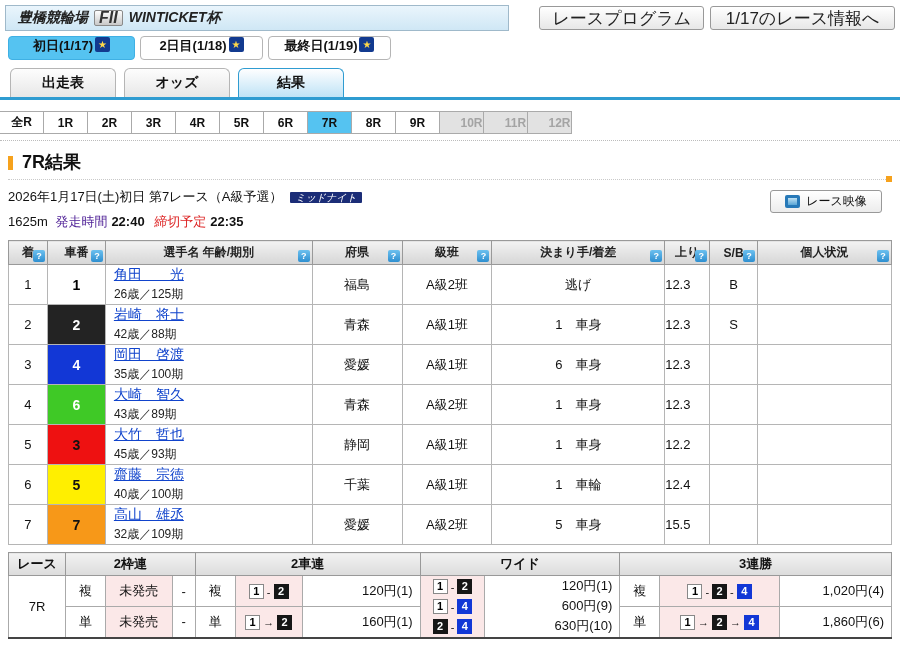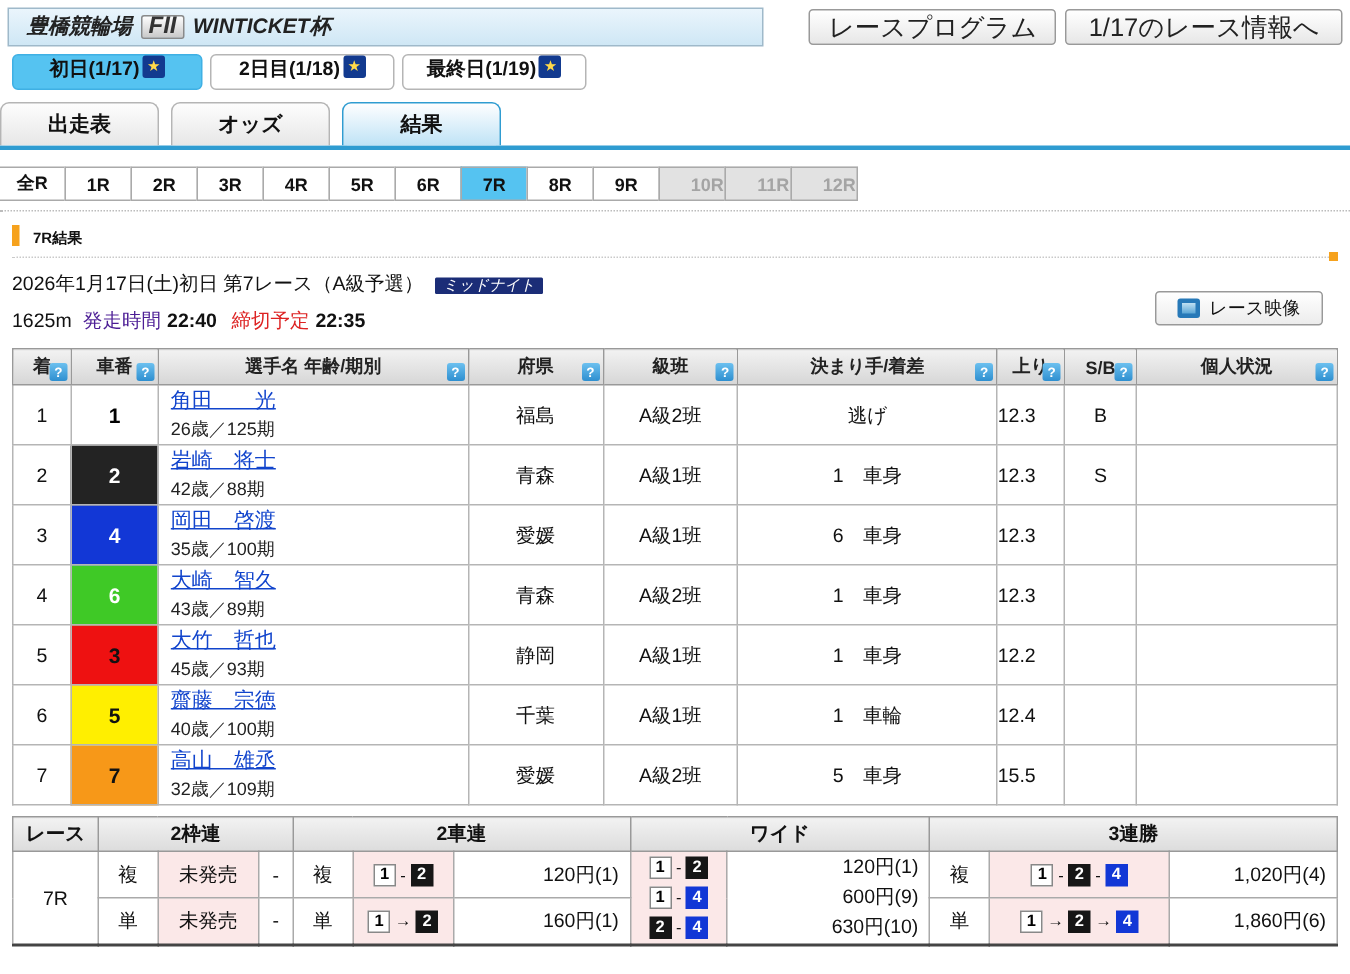--- a/index.html
+++ b/index.html
@@ -22,52 +22,52 @@
   
   .day-tabs { display:flex; gap:5px; margin:5px 0 0 8px; }
   .day-tab { height:24px; border:1px solid #b5b5b5; border-radius:4px; background:#fff;
     display:flex; align-items:flex-start; justify-content:center; gap:2px; font-size:13px; font-weight:bold; cursor:pointer; }
   .day-tab.selected { background:#55c3f1; border-color:#3fb0e4; }
   .day-tab.w1 { width:127px; } .day-tab.w2 { width:123px; } .day-tab.w3 { width:123px; }
   .star-icon { width:15px; height:15px; background:#123a8f; border-radius:2px; color:#ffd94a;
     font-size:10px; line-height:15px; text-align:center; display:inline-block; }
 
   
-  .view-tabs { display:flex; align-items:flex-end; margin-top:7px; 
+  .view-tabs { display:flex; align-items:flex-end; margin-top:7px; padding-left:10px;
     border-bottom:3px solid #2f9cd1; height:33px; }
   .view-tab { width:106px; height:29px; margin-right:8px; border:1px solid #b5b5b5; border-bottom:none;
     border-radius:6px 6px 0 0; background:linear-gradient(#fdfdfd,#e7e7e7); font-size:14px; font-weight:bold;
     display:flex; align-items:center; justify-content:center; cursor:pointer; }
   .view-tab.selected { background:linear-gradient(#fefeff,#bfe3f6); border-color:#2f9cd1; }
 
   
   .race-tabs { display:flex; justify-content:flex-start; margin-top:11px; }
   .race-tab { width:45px; height:23px; border:1px solid #aaa; margin-left:-1px; background:#fff;
     font-size:12px; font-weight:bold; display:flex; align-items:center; justify-content:center; cursor:pointer; }
   .race-tab.selected { background:#55c3f1; }
   .race-tab.disabled { background:#e2e2e2; color:#a4a4a4; cursor:default;padding-left:20px; }
   .dotted-sep { border-bottom:1px dotted #bcbcbc; margin-top:6px; }
 
   
   .section-title { position:relative; margin:4px 8px 0 8px; padding:5px 0 5px 0;
-    border-bottom:1px dotted #c9c9c9; font-size:10px; font-weight:bold; }
+    border-bottom:1px dotted #c9c9c9; font-size:18px; font-weight:bold; }
   .section-title .bar { display:inline-block; width:5px; height:14px; background:#f6a21d;
     margin-right:9px; vertical-align:-2px; }
   .section-title .endcap { position:absolute; right:0; bottom:-3px; width:6px; height:6px; background:#f6a21d; }
 
   
   .race-info { position:relative; margin:8px 8px 6px 8px; height:46px; }
   .info-line1 { font-size:13px; }
   .midnight-badge { background:#1b2d77; color:#fff; font-size:10px; font-style:italic;
     padding:0 5px; margin-left:8px; border-radius:1px; }
   .info-line2 { font-size:13px; margin-top:7px; }
   .lbl-start { color:#4c1d95; margin-left:4px; }
   .lbl-close { color:#dd2222; margin-left:6px; }
   .time-val { font-weight:bold; margin-left:4px; }
-  .video-btn { position:absolute; right:10px; top:14px; width:112px; height:23px; border:1px solid #999;
+  .video-btn { position:absolute; right:10px; top:2px; width:112px; height:23px; border:1px solid #999;
     border-radius:3px; background:linear-gradient(#ffffff,#ececec); display:flex; align-items:center;
     justify-content:center; gap:6px; font-size:12px; cursor:pointer; }
   .film-icon { width:15px; height:13px; background:#2779b8; border-radius:2px; position:relative; }
   .film-icon::after { content:""; position:absolute; left:3px; top:3px; right:3px; bottom:3px;
     background:linear-gradient(#bfe0f2,#5aa6d6); }
 
   
   table { border-collapse:collapse; }
   .results-table { margin:6px 8px 0 8px; width:884px; font-size:13px; }
   .results-table th { position:relative; background:linear-gradient(#f2f2f2,#d6d6d6); border:1px solid #999;

